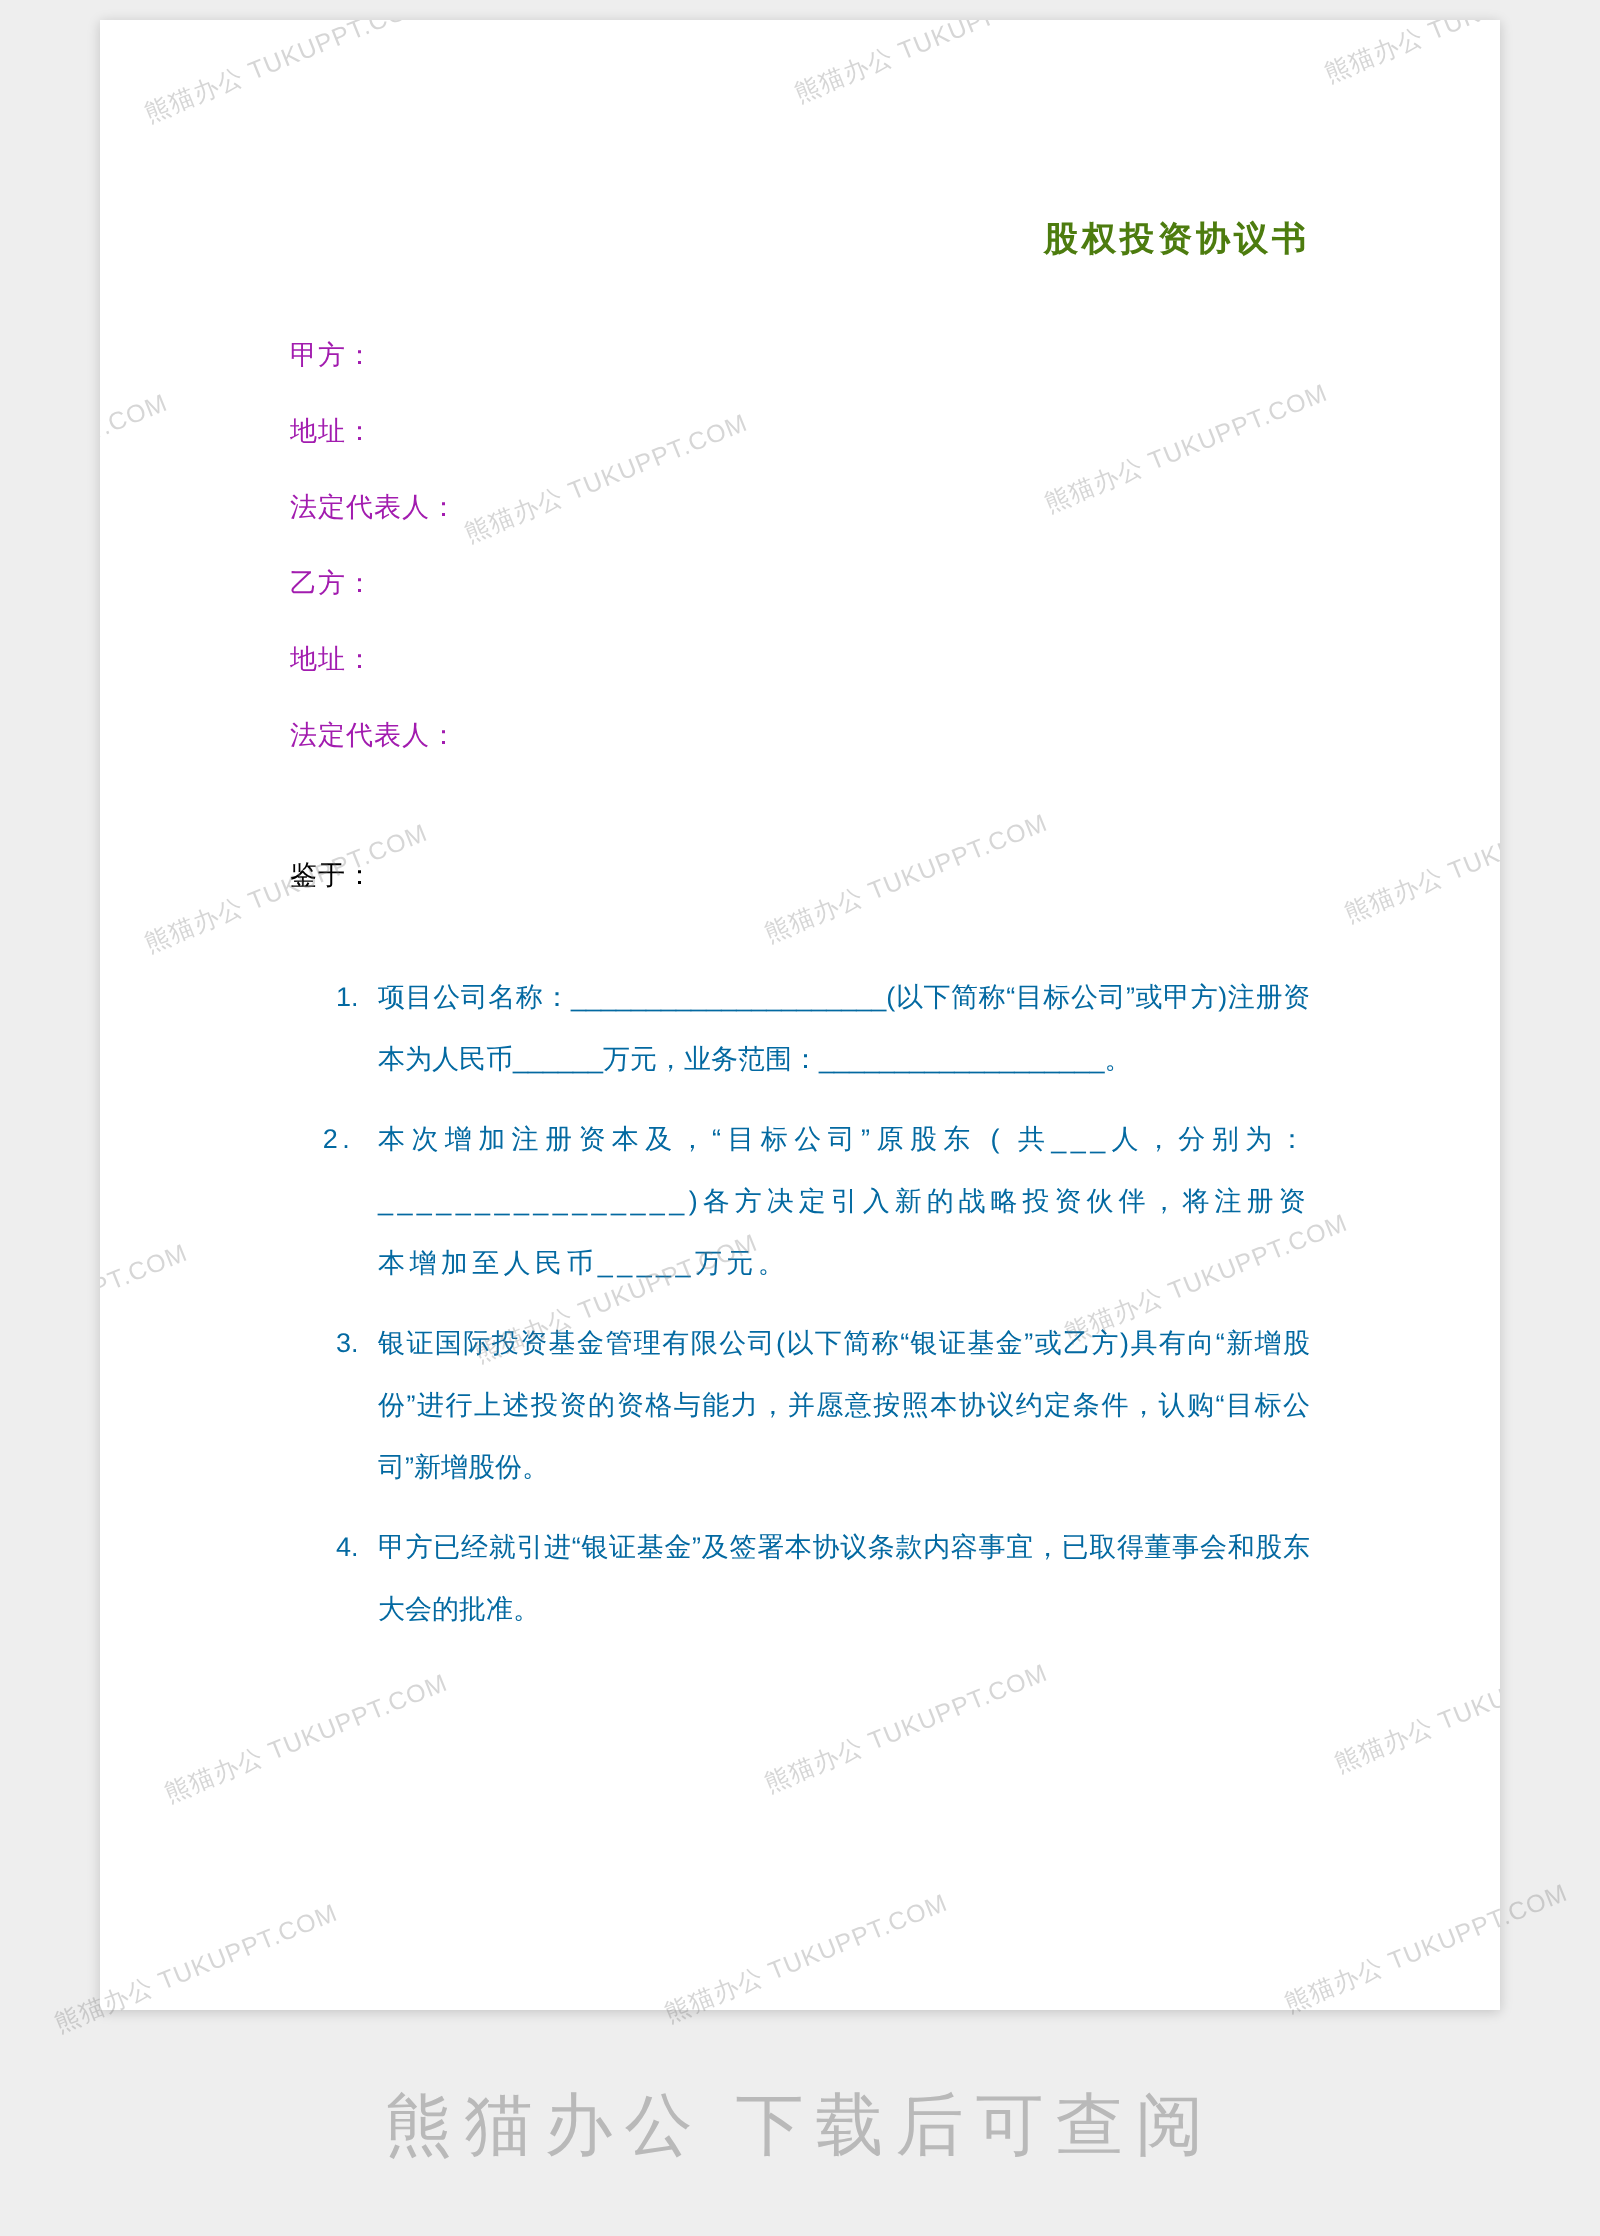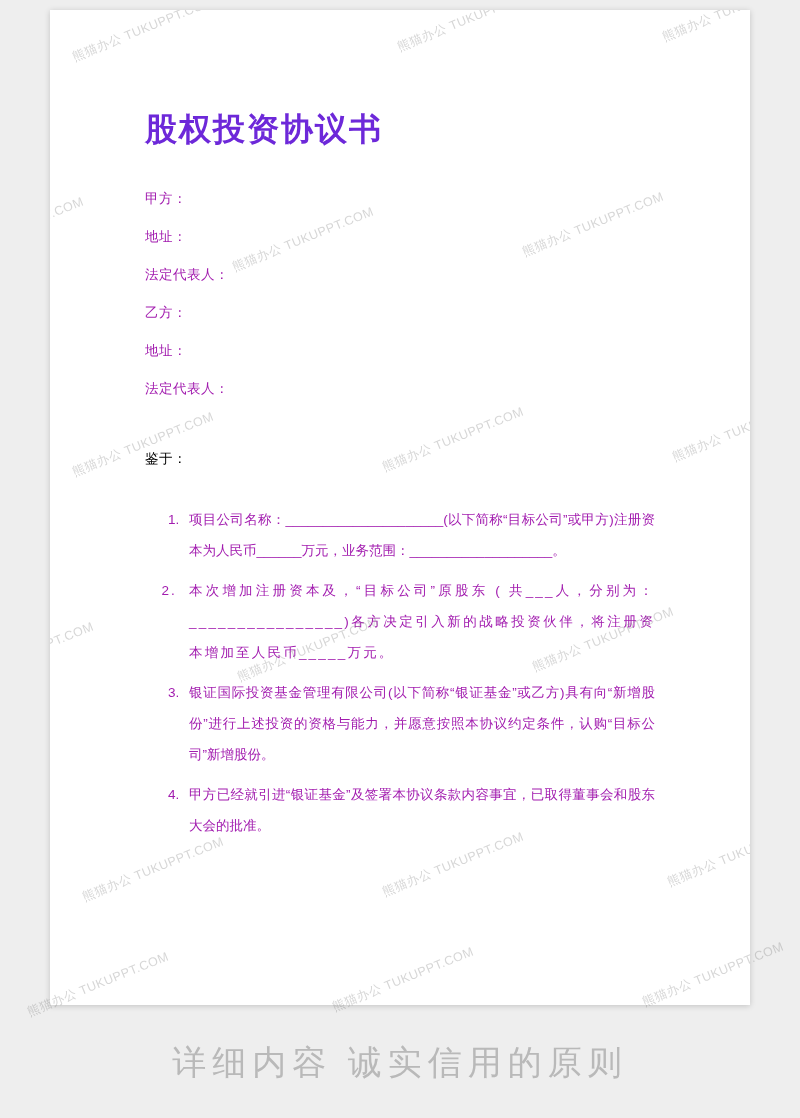--- a/index.html
+++ b/index.html
@@ -36,24 +36,24 @@
     position: absolute;
     left: 0;
     top: 0;
     right: 0;
     bottom: 0;
     padding: 0 95px;
     box-sizing: border-box;
   }
 
   .doc-title {
-    text-align: left;
-    font-size: 32px;
+    text-align: right;
+    font-size: 17px;
     font-weight: bold;
-    color: #6d28d9;
+    color: #4d7c0f;
     margin-top: 98px;
     letter-spacing: 2px;
     font-family: "Liberation Sans", sans-serif;
   }
 
   .party-list {
     margin-top: 28px;
   }
   .party-line {
     font-size: 13.5px;
@@ -69,21 +69,21 @@
     letter-spacing: 0.5px;
   }
 
   ol.clauses {
     margin: 36px 0 0 0;
     padding-left: 38px;
     list-style-position: outside;
   }
   ol.clauses > li {
     font-size: 13.5px;
-    color: #a21caf;
+    color: #0369a1;
     line-height: 31px;
     margin-bottom: 9px;
     text-align: justify;
     padding-left: 6px;
   }
   ol.clauses > li::marker {
     font-size: 13.5px;
   }
   .clause-p {
     text-indent: 2em;
@@ -178,13 +178,13 @@
 
   </div>
 </div>
 
 <div class="wm-layer">
   <div class="wm" style="left:25px;  top:1005px;">熊猫办公 TUKUPPT.COM</div>
   <div class="wm" style="left:330px; top:1000px;">熊猫办公 TUKUPPT.COM</div>
   <div class="wm" style="left:640px; top:995px;">熊猫办公 TUKUPPT.COM</div>
 </div>
 
-<div class="footer-caption">详细内容 诚实信用的原则</div>
+<div class="footer-caption">熊猫办公 下载后可查阅</div>
 
 </body></html>

